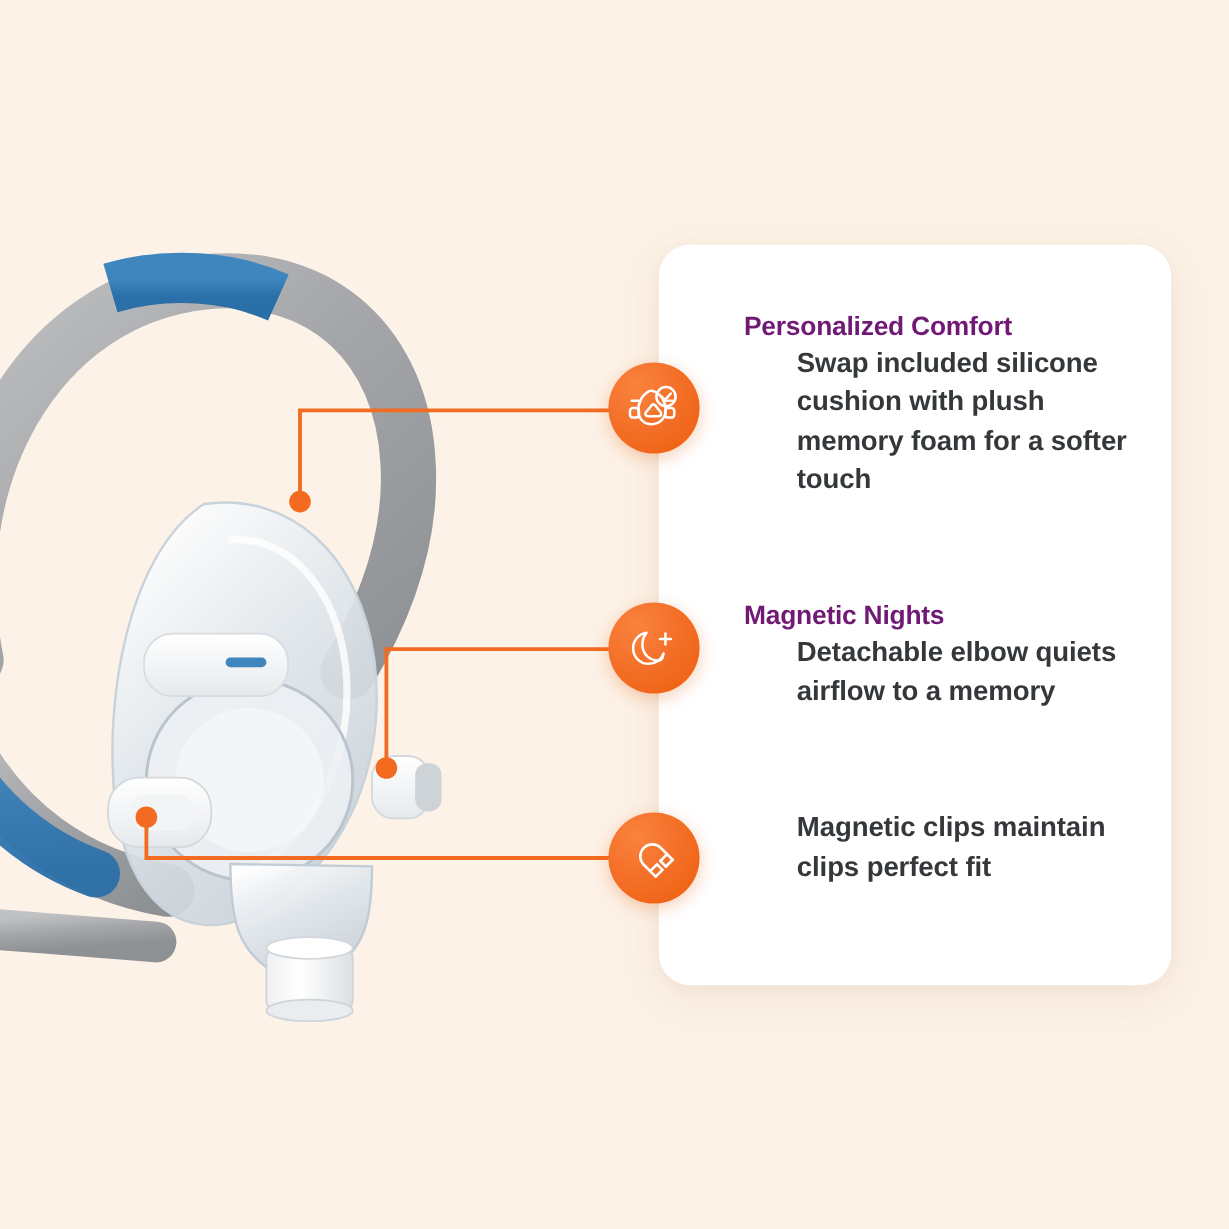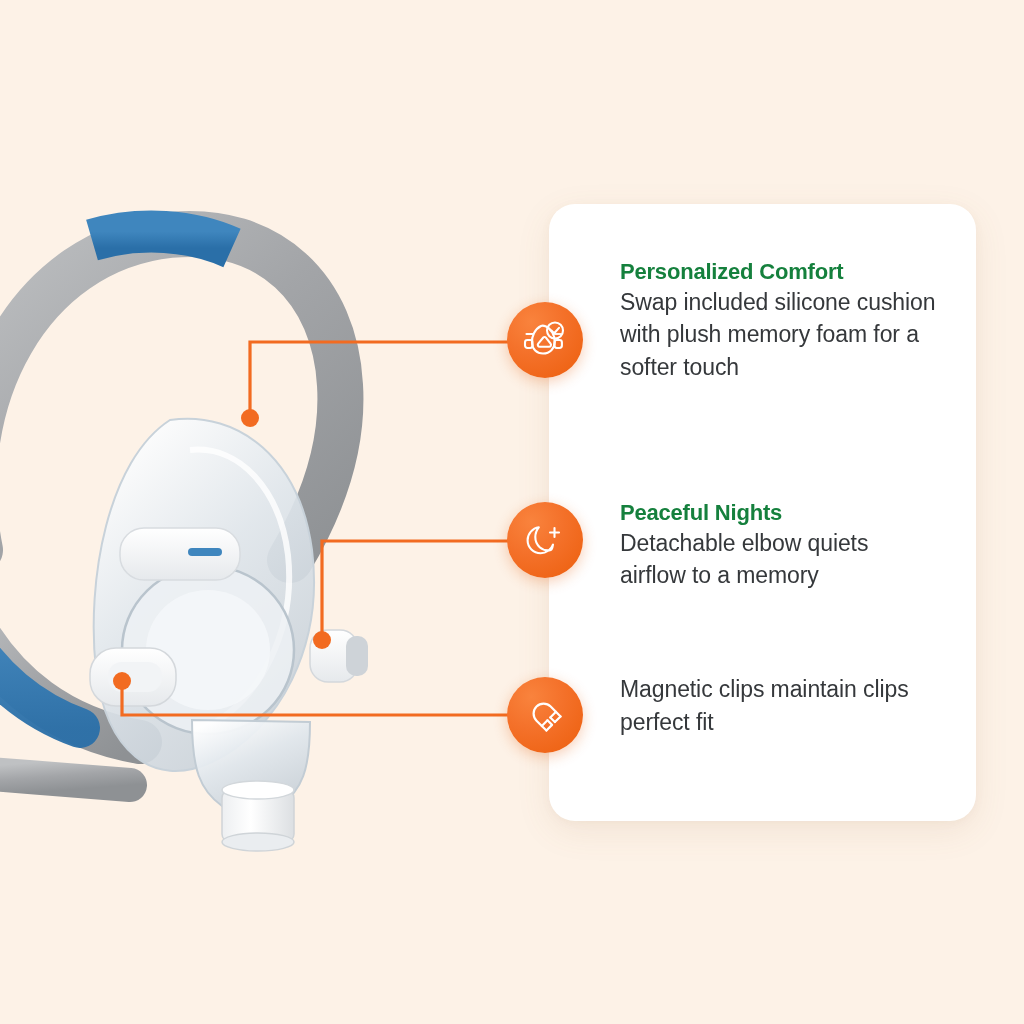--- a/index.html
+++ b/index.html
@@ -28,30 +28,31 @@
   }
 
   .feature-text{
     position:absolute;
     left:620px;
     width:320px;
   }
   .feature-title{
     font-size:22px;
     font-weight:bold;
-    color:#15803d;
+    color:#701a75;
     letter-spacing:-0.2px;
     line-height:1.25;
   }
   .feature-desc{
     font-size:23px;
-    font-weight:normal;
+    font-weight:bold;
     color:#35383B;
     line-height:1.42;
     letter-spacing:-0.1px;
+    margin-left:44px;
   }
   #text-1{ top:258px; }
   #text-2{ top:499px; }
   #text-3{ top:673px; }
 
   
   .icon-badge{
     position:absolute;
     width:76px; height:76px;
     border-radius:50%;
@@ -205,19 +206,19 @@
     </g>
   </svg>
 </div>
 
 <div class="feature-text" id="text-1">
   <div class="feature-title">Personalized Comfort</div>
   <div class="feature-desc">Swap included silicone cushion with plush memory foam for a softer touch</div>
 </div>
 
 <div class="feature-text" id="text-2">
-  <div class="feature-title">Peaceful Nights</div>
+  <div class="feature-title">Magnetic Nights</div>
   <div class="feature-desc">Detachable elbow quiets airflow to a memory</div>
 </div>
 
 <div class="feature-text" id="text-3">
   <div class="feature-desc">Magnetic clips maintain clips perfect fit</div>
 </div>
 
 </body></html>

